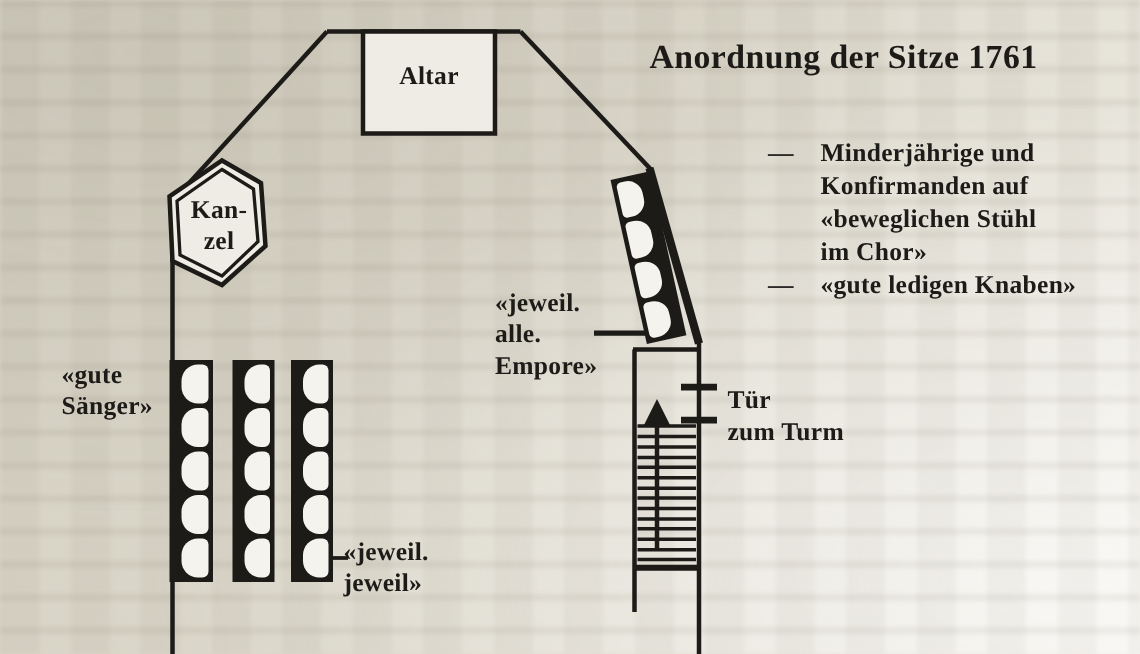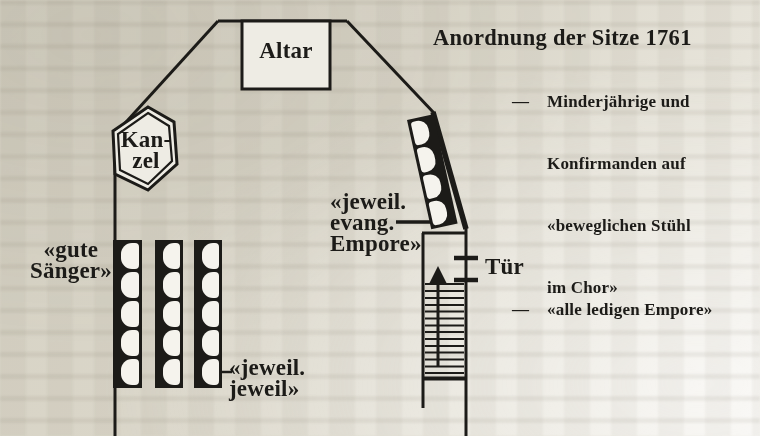--- a/index.html
+++ b/index.html
@@ -29,35 +29,35 @@
   .pew-col{
     position:absolute;display:flex;flex-direction:column;gap:3px;
     background:var(--ink);box-sizing:border-box;
   }
   .pew-col.nave{padding:3px 3px 3px 8px;}
   .pew-col.nave .seat{border-radius:11px 4px 4px 11px;}
   .pew-col.choir{padding:3px 8px 3px 3px;transform-origin:0 0;transform:rotate(-12.5deg);}
   .pew-col.choir .seat{border-radius:3px 10px 10px 3px;}
   .seat{flex:1;min-height:0;background:var(--seat);}
   .lbl{
-    position:absolute;color:var(--ink);font-weight:700;font-size:23px;line-height:21px;
+    position:absolute;color:var(--ink);font-weight:700;font-size:17px;line-height:21px;
     letter-spacing:0.2px;white-space:nowrap;
   }
   .lbl .lbl-line{display:block;}
   .lbl.centered{text-align:center;white-space:normal;}
   .title{
     position:absolute;left:433px;top:25px;color:var(--ink);
     font-weight:700;font-size:22.5px;letter-spacing:0.3px;white-space:nowrap;
   }
   .legend{position:absolute;left:512px;top:91px;display:flex;flex-direction:column;}
   .legend-item{display:flex;flex-direction:row;align-items:flex-start;}
   .legend-marker{
     width:22px;margin-right:13px;color:var(--ink);font-weight:700;font-size:17px;line-height:22px;
   }
-  .legend-lines{display:flex;flex-direction:column;gap:40px;}
+  .legend-lines{display:flex;flex-direction:column;}
   .legend-lines .lbl-line{
     color:var(--ink);font-weight:700;font-size:17px;line-height:22px;letter-spacing:0.2px;white-space:nowrap;
   }
 </style>
 </head>
 <body>
 
 <div class="stage">
   <div class="texture"></div>
 
@@ -126,44 +126,45 @@
       <span class="legend-lines">
         <span class="lbl-line">Minderjährige und</span>
         <span class="lbl-line">Konfirmanden auf</span>
         <span class="lbl-line">«beweglichen Stühl</span>
         <span class="lbl-line">im Chor»</span>
       </span>
     </div>
     <div class="legend-item">
       <span class="legend-marker">—</span>
       <span class="legend-lines">
-        <span class="lbl-line">«alle ledigen Empore»</span>
+        <span class="lbl-line">«gute ledigen Knaben»</span>
       </span>
     </div>
   </div>
 
   <div class="lbl centered" style="left:242px;top:40px;width:88px;">Altar</div>
 
   <div class="lbl centered" style="left:114px;top:129px;width:64px;">
     <span class="lbl-line">Kan-</span>
     <span class="lbl-line">zel</span>
   </div>
 
-  <div class="lbl" style="left:30px;top:239px;text-align:center;">
+  <div class="lbl" style="left:41px;top:239px;">
     <span class="lbl-line">«gute</span>
     <span class="lbl-line">Sänger»</span>
   </div>
 
   <div class="lbl" style="left:330px;top:191px;">
     <span class="lbl-line">«jeweil.</span>
-    <span class="lbl-line">evang.</span>
+    <span class="lbl-line">alle.</span>
     <span class="lbl-line">Empore»</span>
   </div>
 
   <div class="lbl" style="left:229px;top:357px;">
     <span class="lbl-line">«jeweil.</span>
     <span class="lbl-line">jeweil»</span>
   </div>
 
   <div class="lbl" style="left:485px;top:256px;">
     <span class="lbl-line">Tür</span>
+    <span class="lbl-line">zum Turm</span>
   </div>
 </div>
 
 </body></html>

